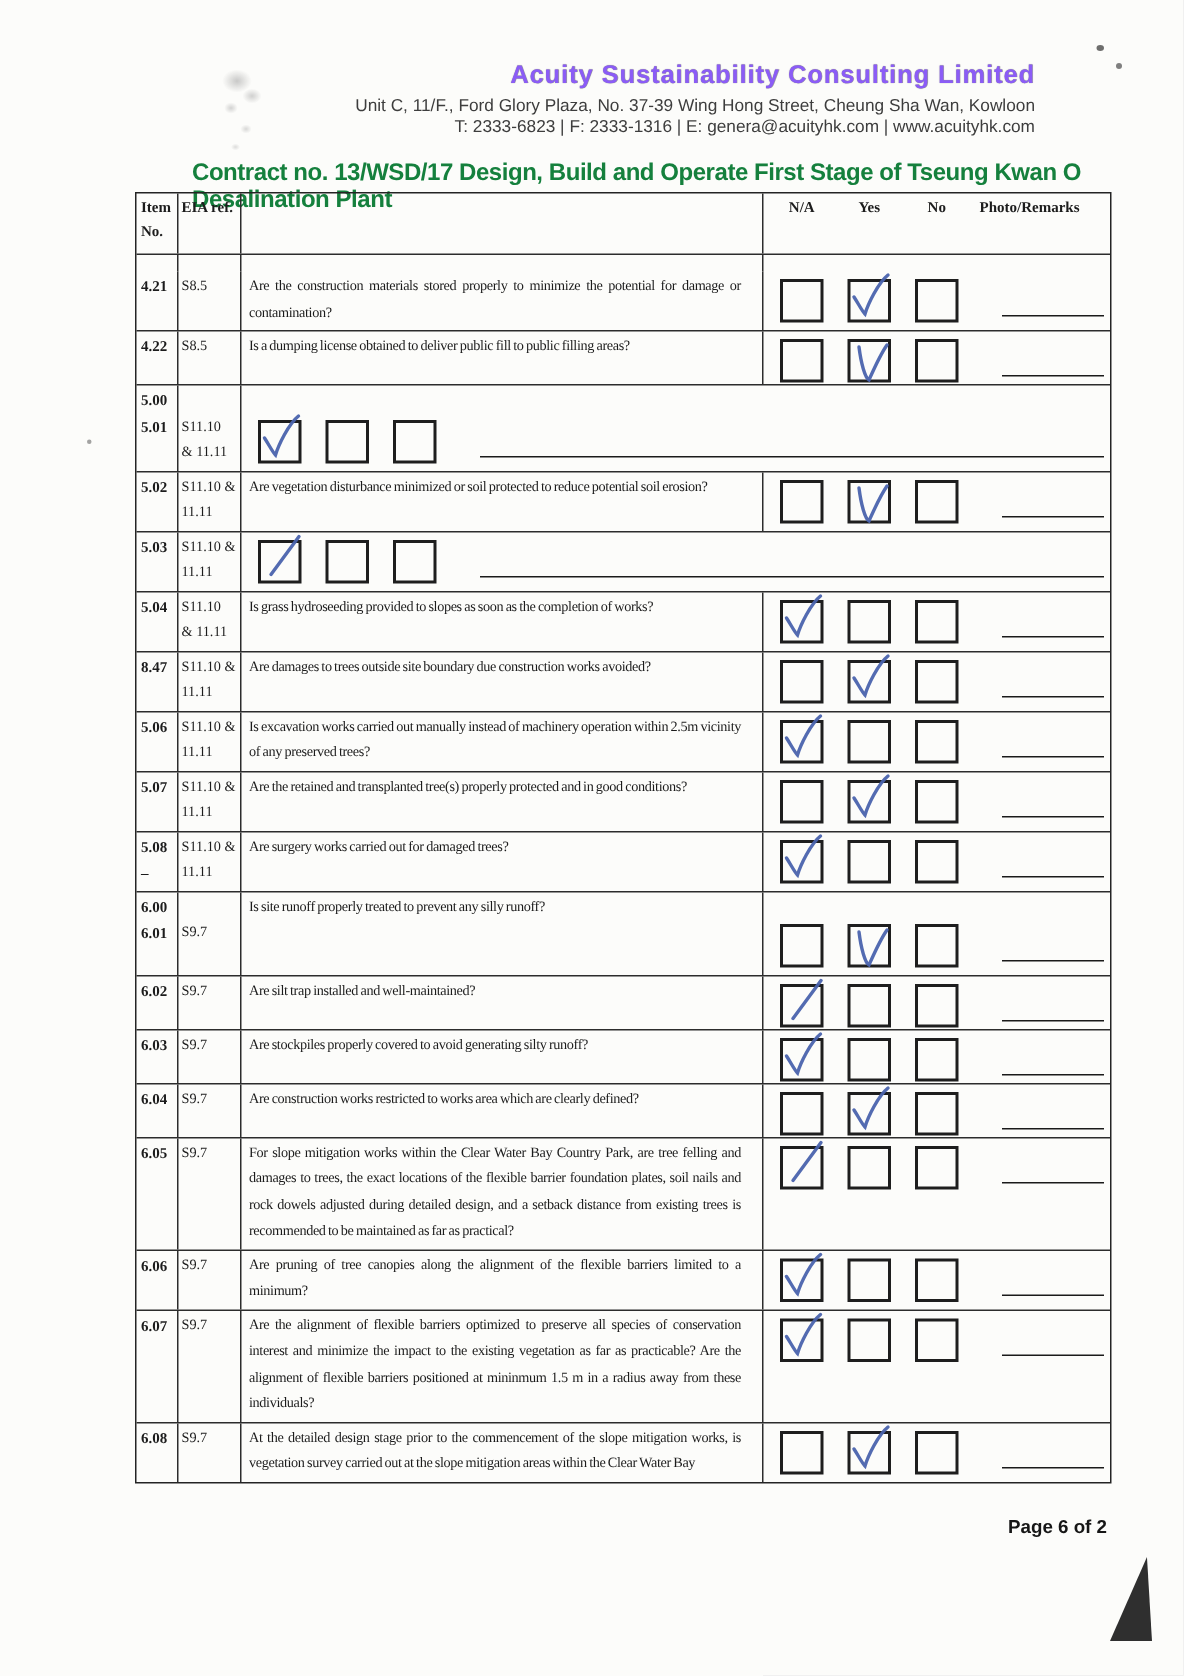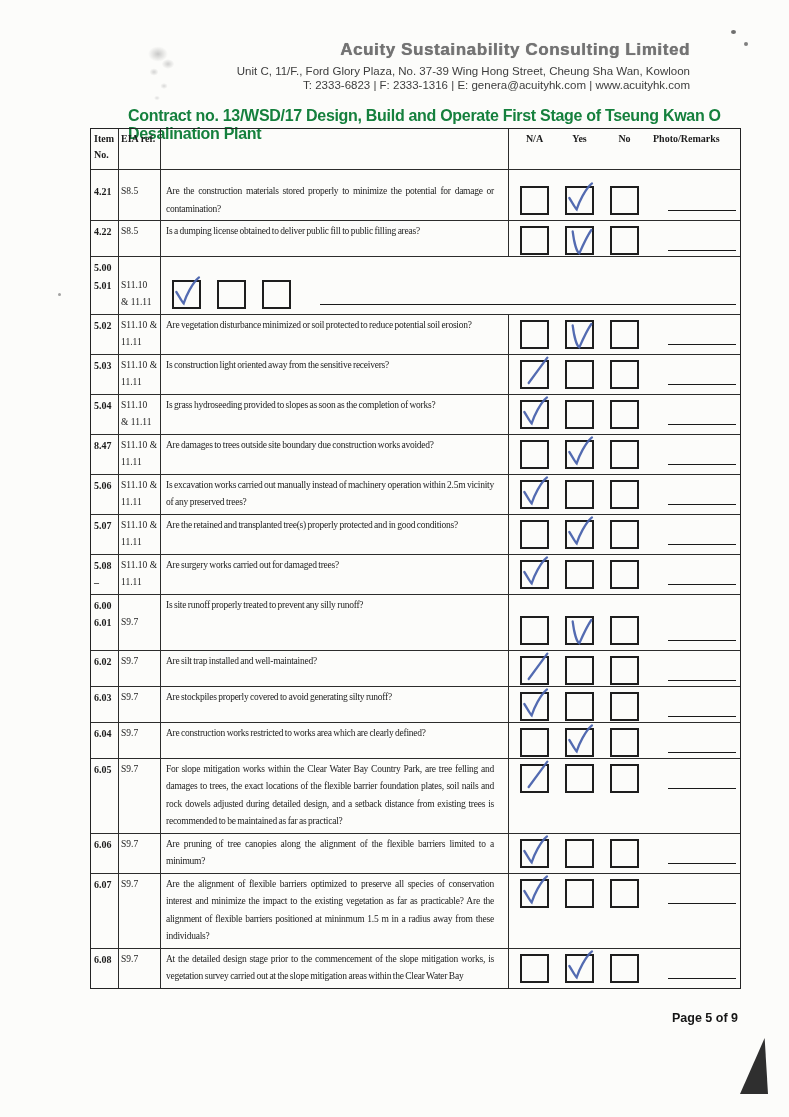--- a/index.html
+++ b/index.html
@@ -18,21 +18,21 @@
       radial-gradient(ellipse 6px 5px at 12px 30px, #a0a0a0 0%, transparent 75%),
       radial-gradient(ellipse 5px 4px at 22px 44px, #ababab 0%, transparent 75%),
       radial-gradient(ellipse 4px 3px at 15px 56px, #b5b5b5 0%, transparent 75%);
     filter:blur(.4px);}
   .corner-triangle{position:absolute;left:740px;top:1038px;width:28px;height:56px;background:#2f2f2f;
     clip-path:polygon(88% 0, 0 100%, 100% 100%);}
 
   
   .letterhead{position:absolute;right:99px;top:40px;width:470px;text-align:right;
     font-family:"Liberation Sans",sans-serif;}
-  .company-name{font-size:17px;font-weight:bold;color:#737373;letter-spacing:.6px;
+  .company-name{font-size:17px;font-weight:bold;color:#8b5cf6;letter-spacing:.6px;
     text-shadow:0 0 .7px #8b8b8b, .4px .4px 0 #a5a5a5;filter:blur(.25px);}
   .address-line{margin-top:5px;font-size:11.5px;color:#3d3d3d;}
   .contact-line{margin-top:2px;font-size:11.5px;color:#3d3d3d;}
 
   .doc-title{position:absolute;left:128px;top:107px;width:600px;
     font-family:"Liberation Sans",sans-serif;font-size:16px;font-weight:bold;
     letter-spacing:-0.3px;color:#15803d;}
 
   
   .checklist{position:absolute;left:90px;top:128px;width:651px;border:1.8px solid #242424;
@@ -193,24 +193,20 @@
         <span class="checkbox"></span>
         <span class="remark-line"></span>
       </div>
     </div>
   </div>
 
   <div class="trow row">
     <div class="cell c-item">5.03</div>
     <div class="cell c-ref">S11.10 &amp;
 11.11</div>
-    <div class="cell c-q">
-
-      <div class="q-text">Is construction light oriented away from the sensitive receivers?</div>
-    </div>
     <div class="cell c-checks">
       <div class="boxrow">
         <span class="checkbox">
                 <svg class="tick tick-slash" viewBox="0 0 24 24">
                   <path d="M5 21 L19 2"></path>
                 </svg>
               </span>
         <span class="checkbox"></span>
         <span class="checkbox"></span>
         <span class="remark-line"></span>
@@ -493,15 +489,15 @@
                 </svg>
               </span>
         <span class="checkbox"></span>
         <span class="remark-line"></span>
       </div>
     </div>
   </div>
 </div>
   </div>
 
-  <div class="page-footer">Page 5 of 9</div>
+  <div class="page-footer">Page 6 of 2</div>
   <div class="corner-triangle"></div>
 </div>
 
 </body></html>

